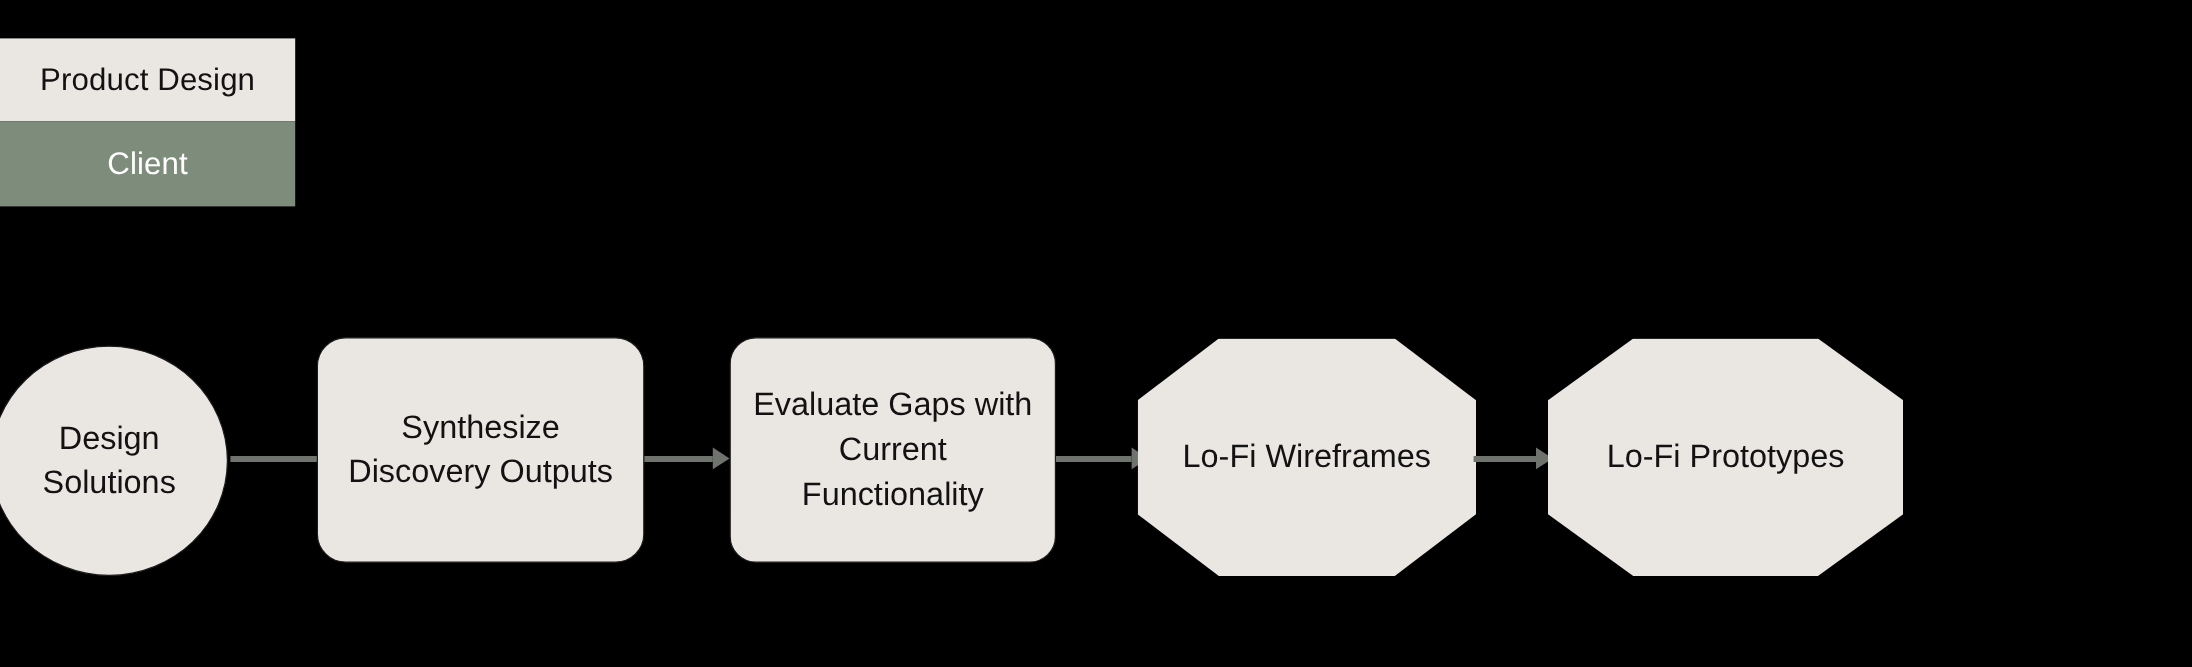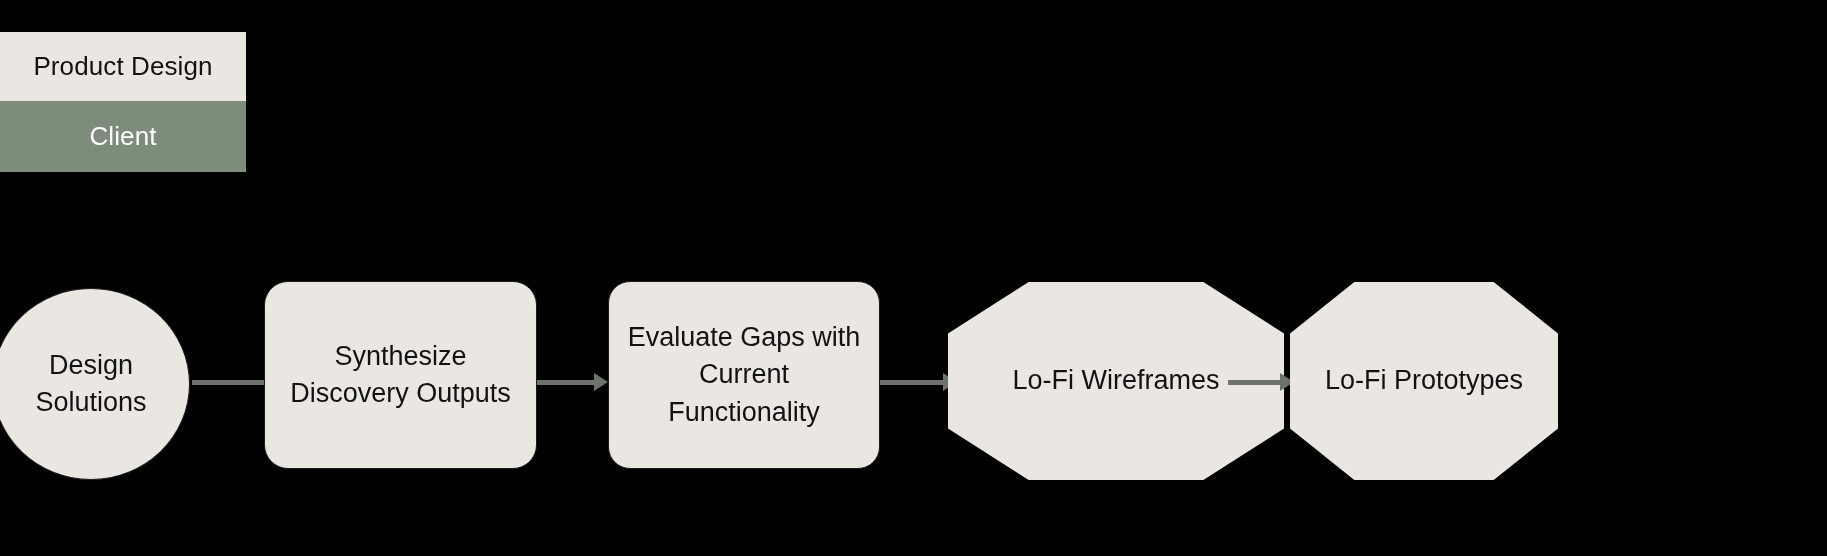--- a/index.html
+++ b/index.html
@@ -159,29 +159,29 @@
       <span class="node-label">Evaluate Gaps with
 Current
 Functionality</span>
     </div>
 
     <div class="arrow" style="left:880px; top:376px; width:77px;">
       <div class="shaft"></div>
       <div class="head"></div>
     </div>
 
-    <div class="node shape-octagon" style="left:948px; top:282px; width:336px; height:198px;">
+    <div class="node shape-octagon" style="left:948px; top:282px; width:282px; height:198px;">
       <div class="oct-fill"></div>
       <span class="node-label">Lo-Fi Wireframes</span>
     </div>
 
     <div class="arrow" style="left:1228px; top:376px; width:66px;">
       <div class="shaft"></div>
       <div class="head"></div>
     </div>
 
-    <div class="node shape-octagon" style="left:1290px; top:282px; width:268px; height:198px;border-radius:25px;">
+    <div class="node shape-octagon" style="left:1290px; top:282px; width:296px; height:198px;border-radius:25px;">
       <div class="oct-fill"></div>
       <span class="node-label">Lo-Fi Prototypes</span>
     </div>
 
   </div>
 </div>
 
 </body></html>

